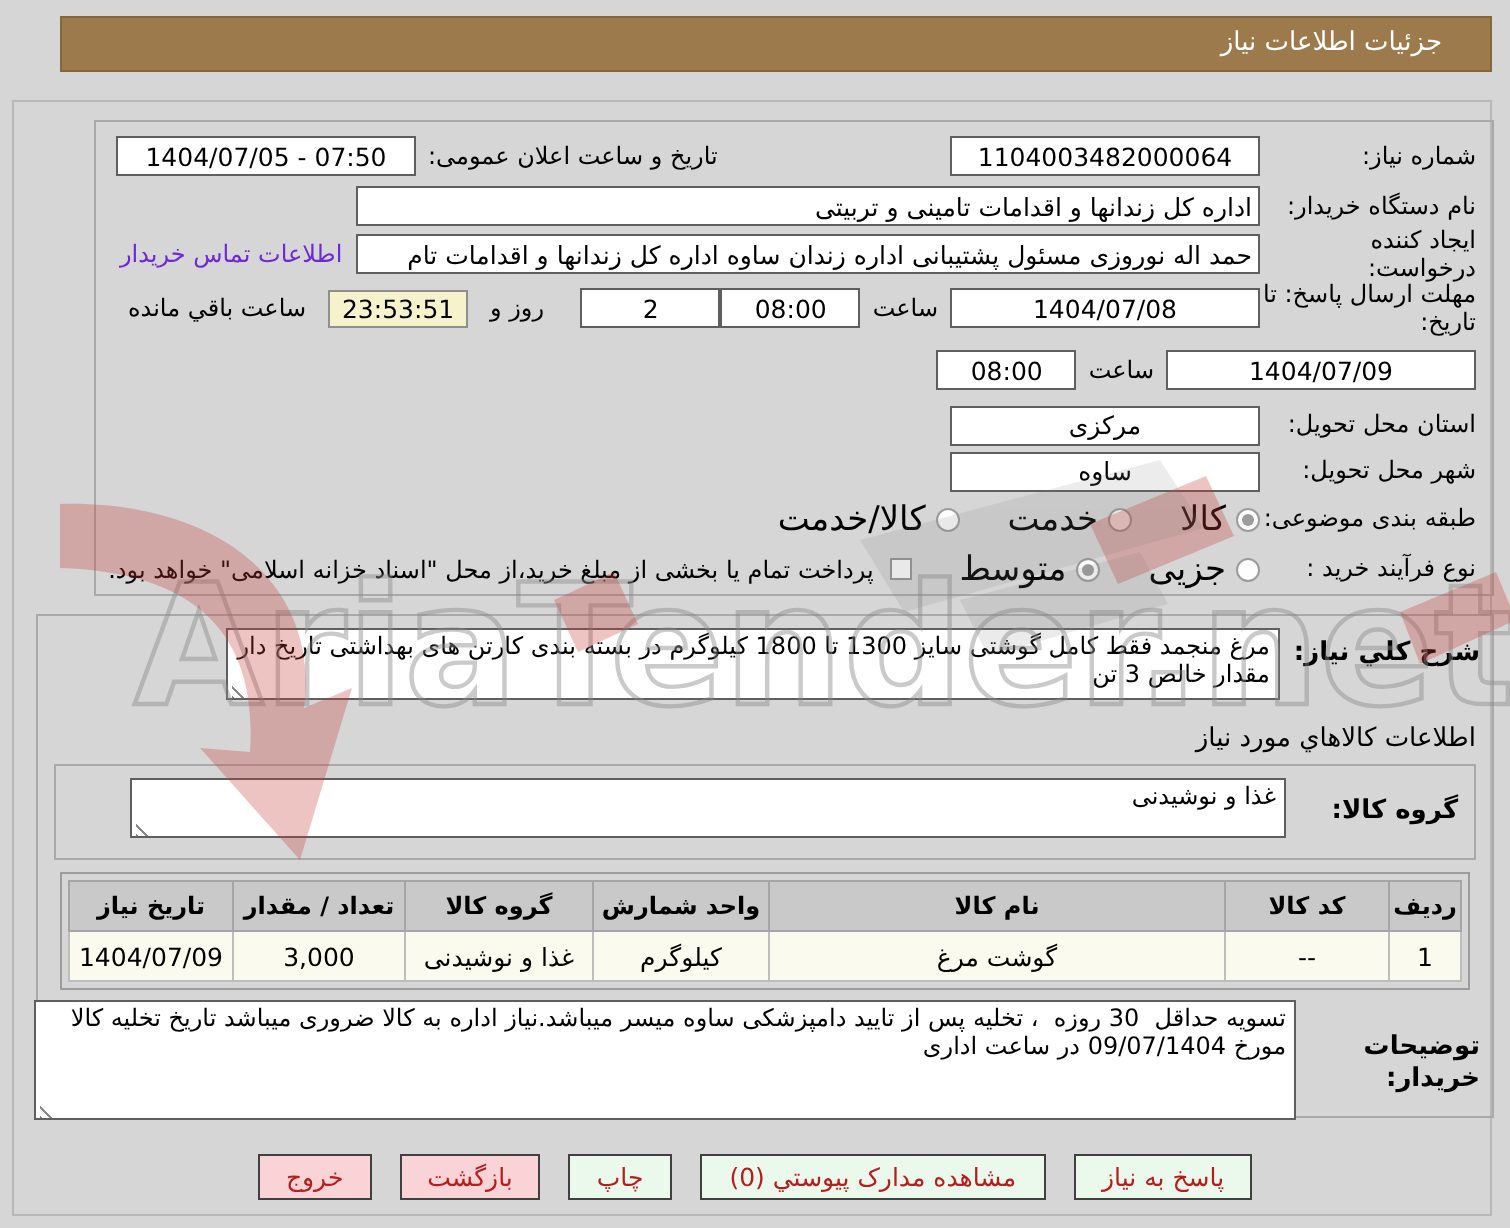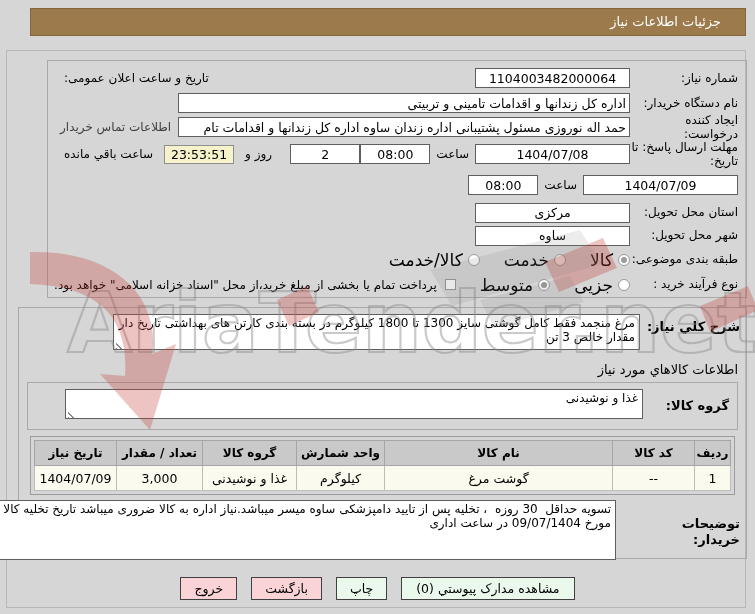--- a/index.html
+++ b/index.html
@@ -28,21 +28,21 @@
   .lbl{width:108px;flex:none;font-size:12px;line-height:1.18;}
   .inp{box-sizing:border-box;border:1px solid #5f5f5f;background:#fff;height:20px;
     font:12.5px "DejaVu Sans",sans-serif;text-align:center;padding:0 3px;color:#000;}
   .inp.date{width:155px;}
   .inp.wide{width:452px;text-align:right;white-space:nowrap;overflow:hidden;}
   .inp.small{width:70px;}
   .mstart{margin-inline-start:auto;}
   .ltxt{font-size:12px;margin:0 6px;}
   .yellow{box-sizing:border-box;background:#f5f2cc;border:1px solid #8f8f8f;width:70px;height:19px;
     line-height:17px;text-align:center;font-size:12.5px;margin:0 5px;}
-  .link{color:#404040;font-size:12px;cursor:pointer;margin-left:2px;}
+  .link{color:#6d28d9;font-size:12px;cursor:pointer;margin-left:2px;}
   .radio{width:12px;height:12px;border-radius:50%;border:1px solid #9b9b9b;background:#fdfdfd;
     display:inline-block;position:relative;flex:none;box-sizing:border-box;}
   .radio[data-checked="true"]::after{content:'';position:absolute;left:2px;top:2px;right:2px;bottom:2px;
     border-radius:50%;background:#9c9c9c;}
   .chk{width:11px;height:11px;border:1px solid #949494;background:#fdfdfd;display:inline-block;flex:none;box-sizing:border-box;}
   .optlbl{font-size:17px;margin-right:5px;}
   .gap{margin-right:24px;}
   .note{font-size:12px;margin-right:8px;white-space:nowrap;}
   
   .blbl{font-weight:bold;font-size:13px;line-height:1.25;}
@@ -59,46 +59,47 @@
   .subbox{border:1px solid #a9a9a9;margin:5px 2px 0 4px;height:48px;display:flex;
     align-items:center;box-sizing:border-box;padding:0 8px;}
   .subbox .blbl{width:86px;flex:none;}
   .ta-group{width:578px;height:30px;}
   .table-wrap{border:1px solid #9c9c9c;margin:6px 5px 0 7px;padding:3px;}
   table{width:100%;border-collapse:collapse;table-layout:fixed;}
   th{background:#c9c9c9;border:1px solid #a5a5a5;font-size:12px;height:22px;font-weight:bold;}
   td{background:#fbfaef;border:1px solid #bdbdbd;font-size:12.5px;height:22px;text-align:center;
     white-space:nowrap;overflow:hidden;}
   .notes-row{display:flex;align-items:center;margin-top:5px;}
-  .notes-row .blbl{width:92px;flex:none;padding-left:32px;}
+  .notes-row .blbl{width:92px;flex:none;}
   .ta-notes{width:631px;height:60px;}
   
   .btnrow{position:absolute;top:577px;left:0;width:755px;display:flex;justify-content:center;gap:14px;}
   .btn{height:23px;border:1px solid #404040;font:12.5px "DejaVu Sans",sans-serif;
-    padding:0 13px;background:#ebf9ec;cursor:pointer;color:#000000;}
+    padding:0 13px;background:#ebf9ec;cursor:pointer;color:#b91c1c;}
   .btn.pink{background:#f9d3d5;}
   .btn.attach{padding:0 14px;}
   
   .wm{position:absolute;left:0;top:0;width:755px;height:614px;pointer-events:none;z-index:30;}
 </style>
 </head>
 <body>
 
 <div class="outer"></div>
 
 <div class="titlebar">
   <span>جزئیات اطلاعات نیاز</span>
 </div>
 
 <div class="box1">
 
   <div class="frow r1">
     <span class="lbl">شماره نیاز:</span>
     <input class="inp date" dir="ltr" readonly="" value="1104003482000064" style="">
     <span class="lbl mstart" style="width:auto;margin-left:6px;">تاریخ و ساعت اعلان عمومی:</span>
+    <input class="inp" dir="ltr" style="width: 150px;" readonly="" value="1404/07/05 - 07:50">
   </div>
 
   <div class="frow r2">
     <span class="lbl">نام دستگاه خریدار:</span>
     <input class="inp wide" readonly="" value="اداره کل زندانها و اقدامات تامینی و تربیتی" style="">
   </div>
 
   <div class="frow r3">
     <span class="lbl">ایجاد کننده درخواست:</span>
     <input class="inp wide" readonly="" value="حمد اله نوروزی مسئول پشتیبانی اداره زندان ساوه اداره کل زندانها و اقدامات تام" style="">
@@ -205,20 +206,21 @@
   </div>
 
   <div class="notes-row">
     <span class="blbl">توضیحات خریدار:</span>
     <span class="ta-wrap"><textarea class="ta-notes" readonly="" style="">تسویه حداقل  30 روزه  ، تخلیه پس از تایید دامپزشکی ساوه میسر میباشد.نیاز اداره به کالا ضروری میباشد تاریخ تخلیه کالا مورخ 09/07/1404 در ساعت اداری</textarea></span>
   </div>
 
 </div>
 
 <div class="btnrow">
+  <button class="btn">پاسخ به نیاز</button>
   <button class="btn attach">مشاهده مدارک پیوستي (0)</button>
   <button class="btn">چاپ</button>
   <button class="btn pink">بازگشت</button>
   <button class="btn pink">خروج</button>
 </div>
 
 <svg class="wm" viewBox="0 0 755 614" xmlns="http://www.w3.org/2000/svg">
   <g opacity="0.45">
     <text x="412" y="352" text-anchor="middle" font-size="84" font-weight="bold" fill="none" stroke="#8b8b8b" stroke-width="2.2">AriaTender.net</text>
   </g>

